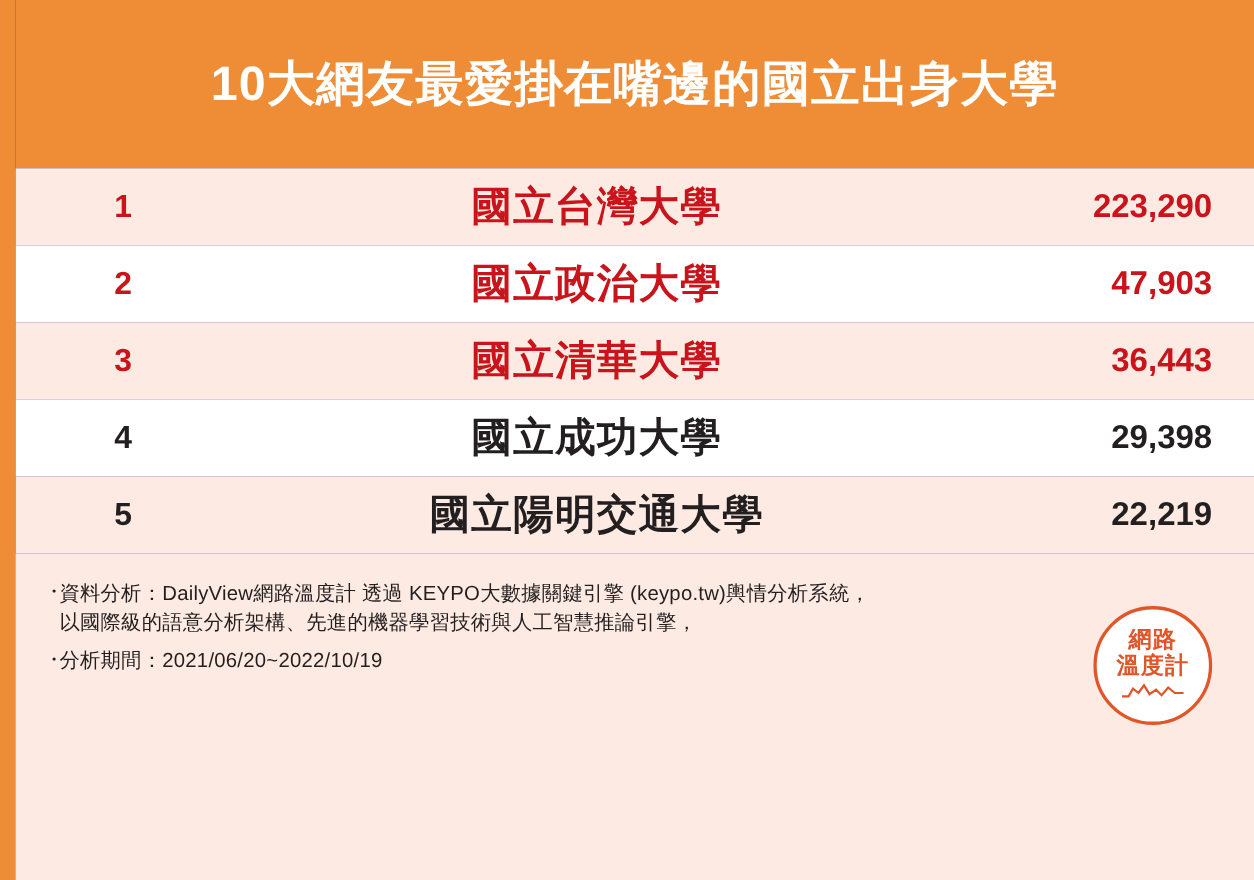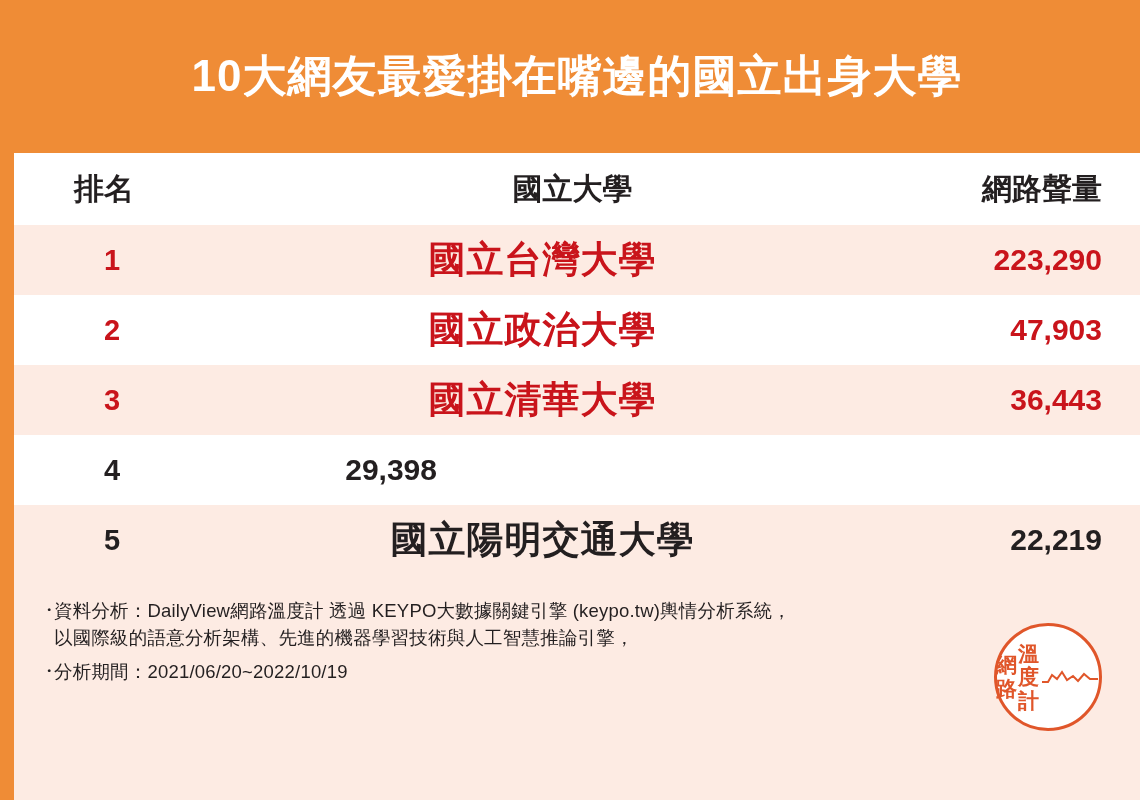--- a/index.html
+++ b/index.html
@@ -151,21 +151,21 @@
   .logo {
     position: absolute;
     right: 38px;
     top: 48px;
     width: 108px;
     height: 108px;
     border-radius: 50%;
     background: #ffffff;
     border: 3px solid #e0562a;
     display: flex;
-    flex-direction: row;
+    flex-direction: column;
     align-items: center;
     justify-content: center;
     box-sizing: border-box;
   }
   .logo-text {
     color: #e0562a;
     font-size: 21px;
     font-weight: bold;
     line-height: 1.12;
     text-align: center;
@@ -181,25 +181,20 @@
 <div class="page">
 
   <div class="left-rail"></div>
 
   <div class="header">
     <div class="header-title">10大網友最愛掛在嘴邊的國立出身大學</div>
   </div>
 
   <div class="table">
 
-    <div class="row head">
-      <div class="col-rank">排名</div>
-      <div class="col-name">國立大學</div>
-      <div class="col-vol">網路聲量</div>
-    </div>
 
     <div class="row odd top">
       <div class="col-rank val">1</div>
       <div class="col-name val">國立台灣大學</div>
       <div class="col-vol val">223,290</div>
     </div>
 
     <div class="row even top">
       <div class="col-rank val">2</div>
       <div class="col-name val">國立政治大學</div>
@@ -207,20 +202,21 @@
     </div>
 
     <div class="row odd top">
       <div class="col-rank val">3</div>
       <div class="col-name val">國立清華大學</div>
       <div class="col-vol val">36,443</div>
     </div>
 
     <div class="row even">
       <div class="col-rank val">4</div>
+      <div class="col-name val">國立成功大學</div>
       <div class="col-vol val">29,398</div>
     </div>
 
     <div class="row odd">
       <div class="col-rank val">5</div>
       <div class="col-name val">國立陽明交通大學</div>
       <div class="col-vol val">22,219</div>
     </div>
 
   </div>

